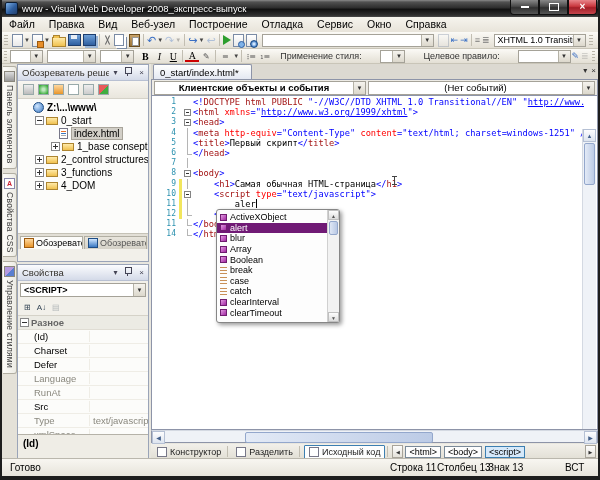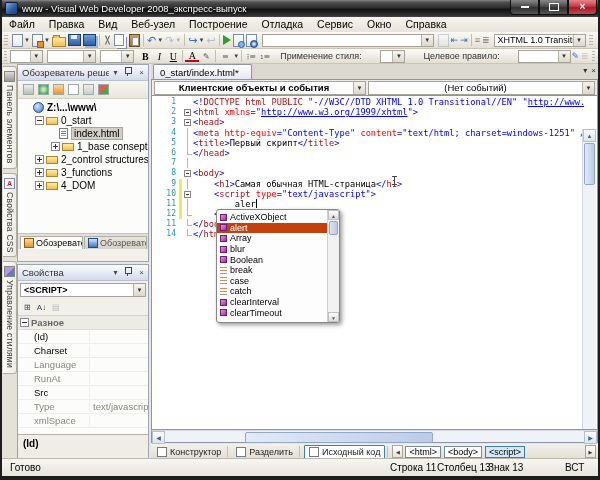--- a/index.html
+++ b/index.html
@@ -150,21 +150,21 @@
   .tk-u{color:#0000ff;text-decoration:underline;}
   .caret{display:inline-block;width:1px;height:9px;background:#000;vertical-align:-1px;}
   #ibeam{position:absolute;left:242px;top:80px;width:1px;height:9px;background:#444;}
   #ibeam::before,#ibeam::after{content:"";position:absolute;left:-2px;width:5px;height:1px;background:#444;}
   #ibeam::after{bottom:0;}
   
   #isense{position:absolute;left:64px;top:113px;width:122px;height:112px;background:#fdfdfd;border:1px solid #868686;border-radius:3px;
     box-shadow:2px 2px 4px rgba(0,0,0,.4);display:flex;z-index:20;}
   #islist{flex:1;padding:2px 0;overflow:hidden;}
   .isrow{display:flex;align-items:center;height:10.6px;font-size:9px;padding-left:3px;white-space:nowrap;}
-  .isrow.sel{background:#c2410c;color:#fff;}
+  .isrow.sel{background:#701a75;color:#fff;}
   .isico{width:7px;height:7px;margin-right:3px;flex:none;}
   .isico.method{background:linear-gradient(135deg,#e29be2,#a229a2);border:1px solid #701d70;box-sizing:border-box;}
   .isico.keyword{background:repeating-linear-gradient(180deg,#c89058 0 1px,transparent 1px 3px);}
   #isscroll{width:11px;border-left:1px solid #d0d0d0;background:#f2f2f2;display:flex;flex-direction:column;align-items:center;}
   #isscroll .ar{font-size:5px;color:#555;height:10px;line-height:10px;width:100%;text-align:center;background:linear-gradient(#fdfdfd,#dcdcdc);border:1px solid #c0c0c0;box-sizing:border-box;}
   #isscroll .thumb{width:9px;height:14px;margin-top:1px;background:linear-gradient(90deg,#dfe7f5,#b9c8e4);border:1px solid #93a7cc;border-radius:2px;box-sizing:border-box;}
   #isscroll .sp{flex:1;}
   
   .sb-v{position:absolute;right:1px;top:33px;width:13px;height:332px;background:#eff2f7;border-left:1px solid #d4d9e2;}
   .sb-h{position:absolute;left:0;top:366px;width:447px;height:13px;background:#eff2f7;border:1px solid #8d94a8;border-top:1px solid #d4d9e2;box-sizing:border-box;display:flex;}
@@ -462,20 +462,24 @@
       <span class="exp"></span>
       <span>Разное</span>
     </div>
     <div id="proprows">
         <div class="prow">
           <span class="pl">(Id)</span>
           <span class="pv"></span>
         </div>
         <div class="prow">
           <span class="pl">Charset</span>
+          <span class="pv"></span>
+        </div>
+        <div class="prow">
+          <span class="pl">Defer</span>
           <span class="pv"></span>
         </div>
         <div class="prow">
           <span class="pl dim">Language</span>
           <span class="pv dim"></span>
         </div>
         <div class="prow">
           <span class="pl dim">RunAt</span>
           <span class="pv dim"></span>
         </div>
@@ -537,25 +541,25 @@
           <div class="isrow">
             <span class="isico method"></span>
             <span>ActiveXObject</span>
           </div>
           <div class="isrow sel">
             <span class="isico method"></span>
             <span>alert</span>
           </div>
           <div class="isrow">
             <span class="isico method"></span>
+            <span>blur</span>
+          </div>
+          <div class="isrow">
+            <span class="isico method"></span>
             <span>Array</span>
-          </div>
-          <div class="isrow">
-            <span class="isico method"></span>
-            <span>blur</span>
           </div>
           <div class="isrow">
             <span class="isico method"></span>
             <span>Boolean</span>
           </div>
           <div class="isrow">
             <span class="isico keyword"></span>
             <span>break</span>
           </div>
           <div class="isrow">

